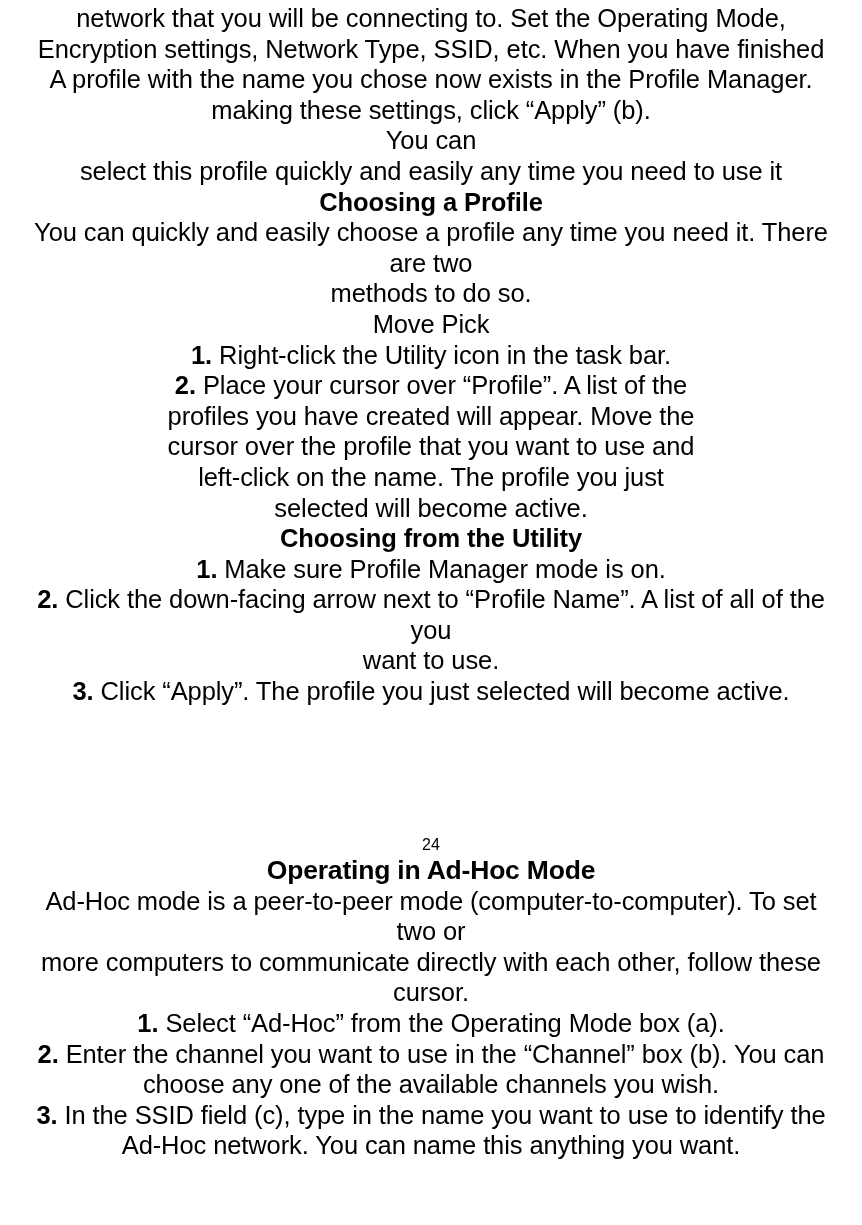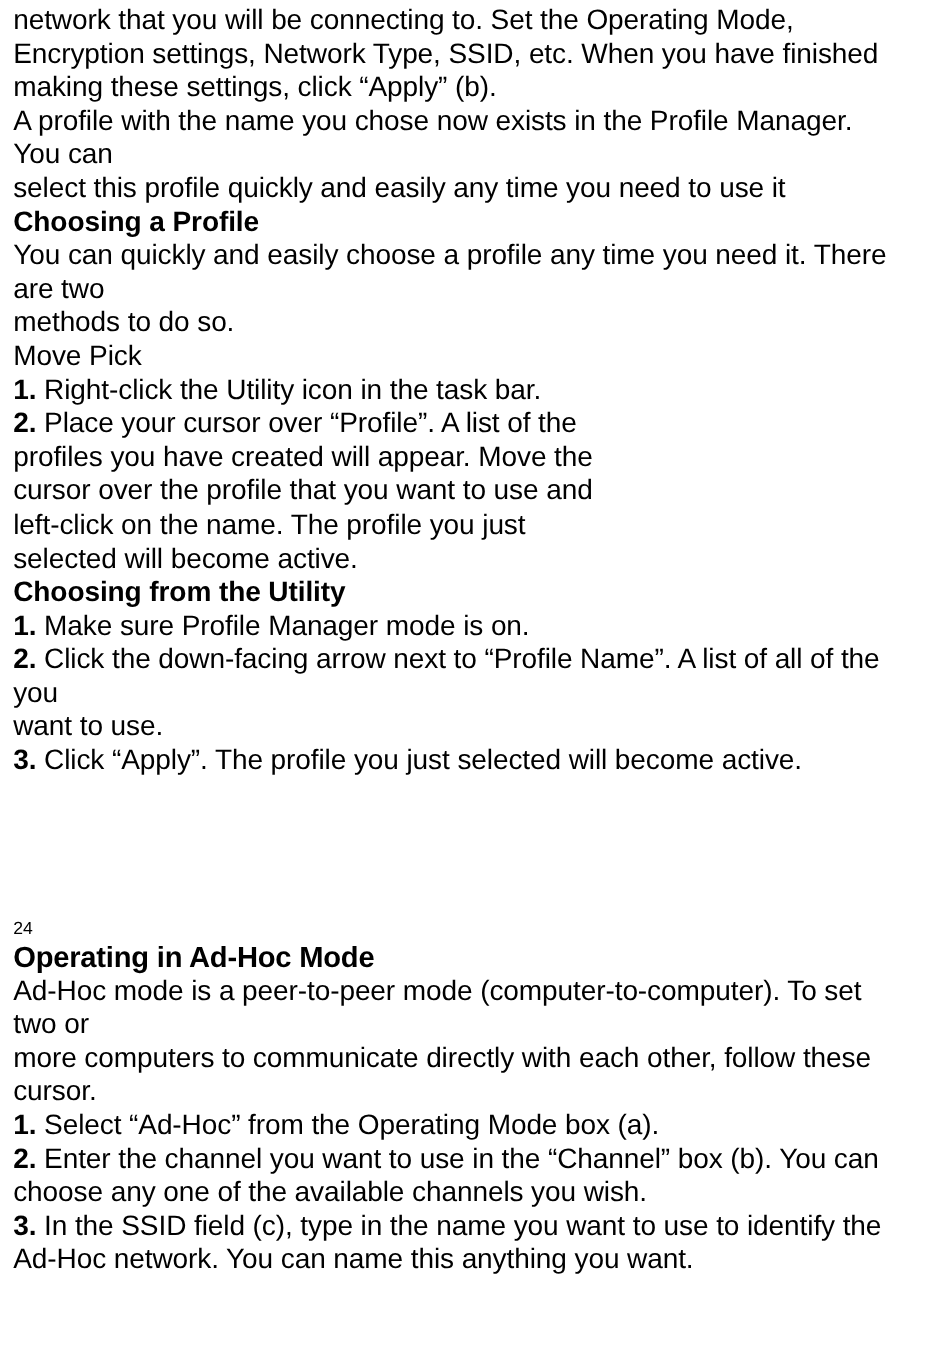--- a/index.html
+++ b/index.html
@@ -18,21 +18,22 @@
   }
   .page {
     position: relative;
     width: 862px;
     height: 1225px;
     background: #ffffff;
     box-sizing: border-box;
     padding: 0;
   }
   .block {
-    padding-left: 12px;
+    padding-left: 0;
+    text-align: center;
   }
   .line {
     font-size: 25.5px;
     line-height: 30.6px;
     white-space: pre;
     letter-spacing: -0.1px;
     font-weight: 400;
   }
   .line.bold {
     font-weight: 700;
@@ -66,22 +67,22 @@
 </head>
 <body>
 
 <div class="page">
 
   <div class="top-pad"></div>
 
   <div class="block" id="block-one">
       <div class="line">network that you will be connecting to. Set the Operating Mode,</div>
       <div class="line">Encryption settings, Network Type, SSID, etc. When you have finished</div>
+      <div class="line">A profile with the name you chose now exists in the Profile Manager.</div>
       <div class="line">making these settings, click “Apply” (b).</div>
-      <div class="line">A profile with the name you chose now exists in the Profile Manager.</div>
       <div class="line">You can</div>
       <div class="line">select this profile quickly and easily any time you need to use it</div>
       <div class="line bold">Choosing a Profile</div>
       <div class="line">You can quickly and easily choose a profile any time you need it. There</div>
       <div class="line">are two</div>
       <div class="line">methods to do so.</div>
       <div class="line">Move Pick</div>
       <div class="line"><span class="num">1.</span><span class="rest"> Right-click the Utility icon in the task bar.</span></div>
       <div class="line"><span class="num">2.</span><span class="rest"> Place your cursor over “Profile”. A list of the</span></div>
       <div class="line">profiles you have created will appear. Move the</div>

